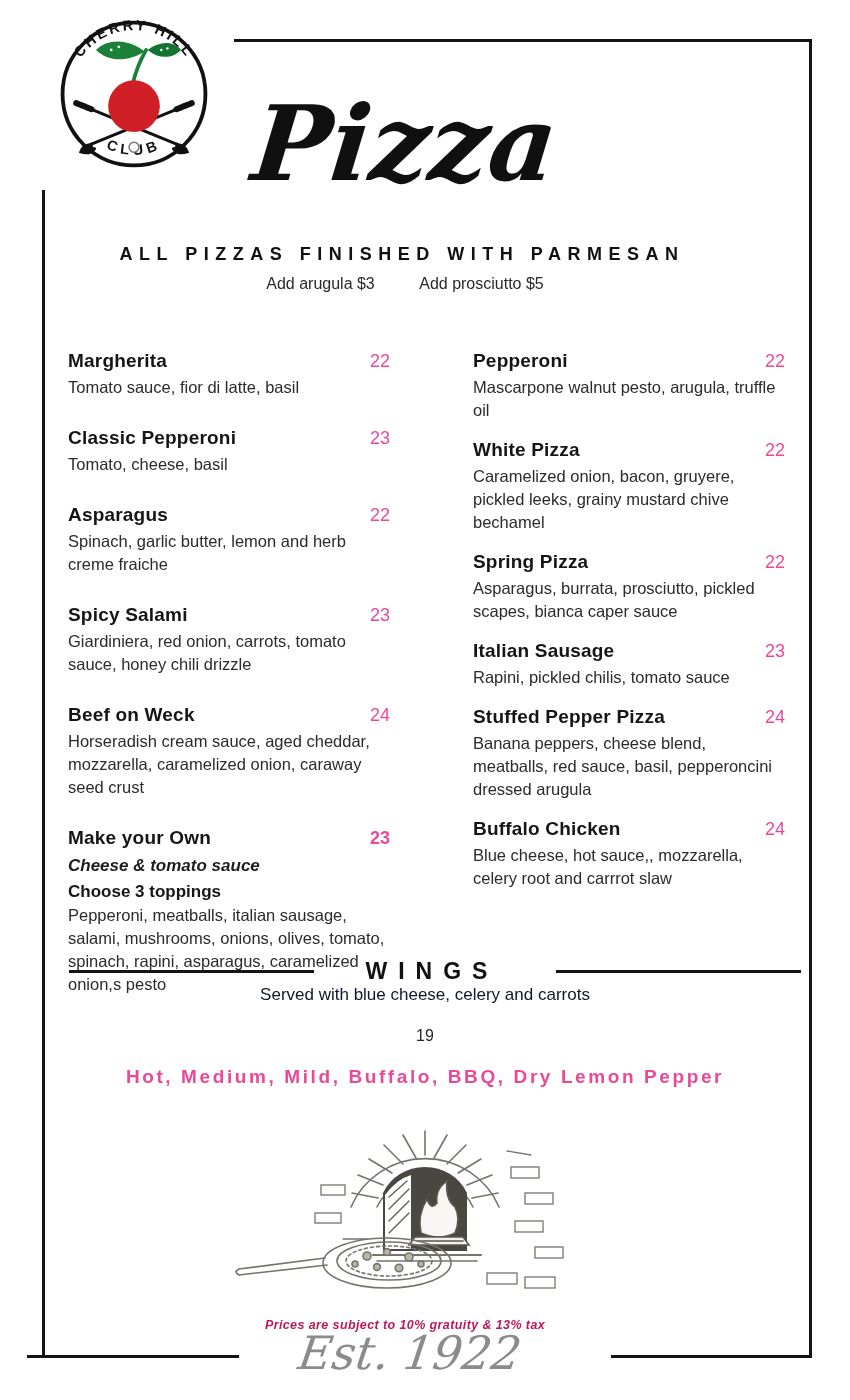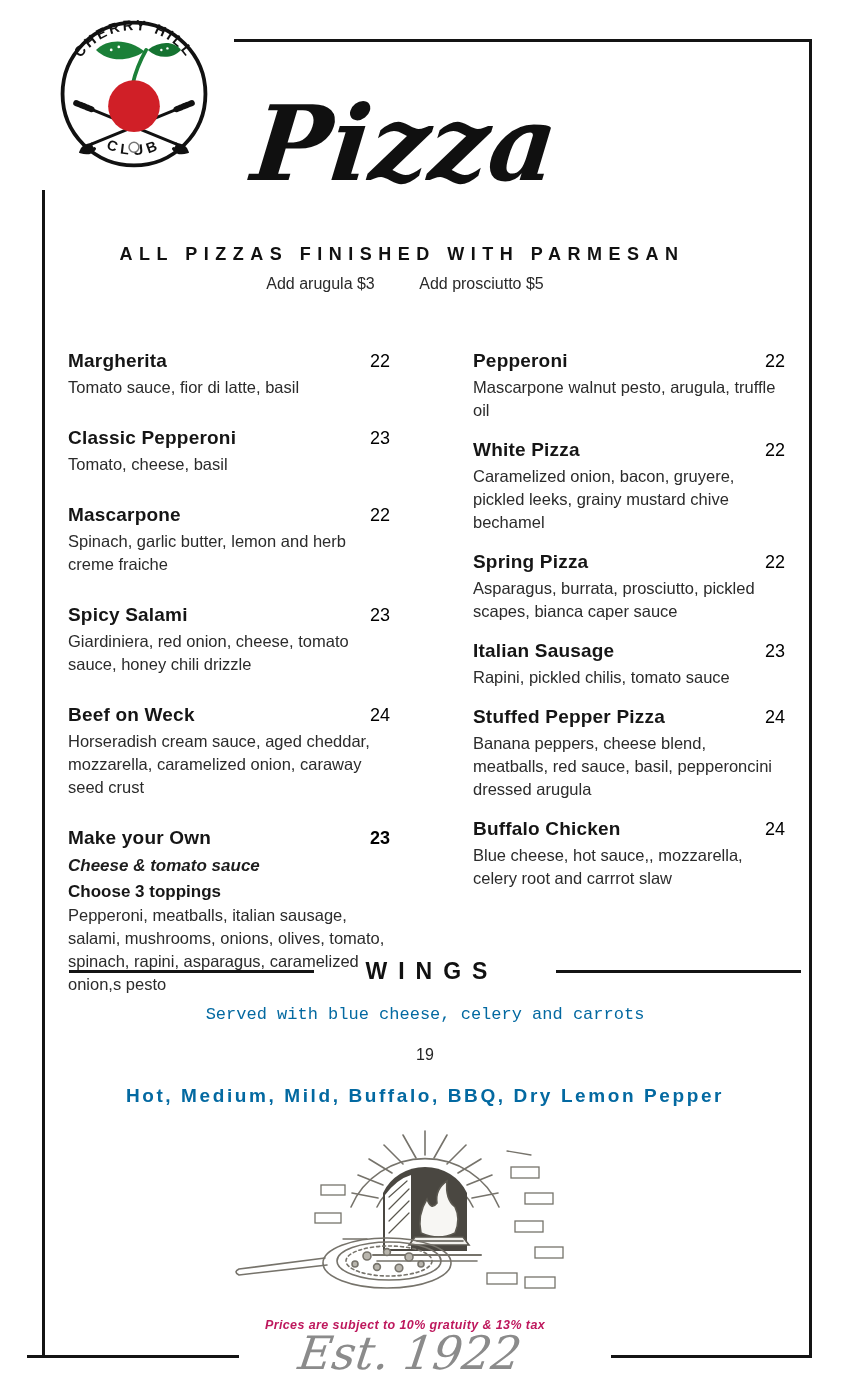--- a/index.html
+++ b/index.html
@@ -32,35 +32,35 @@
   }
   .addons span{margin:0 20px;text-align:right;}
 
   .col{position:absolute;top:326px;margin-top:20px;}
   .col-left{left:68px;width:322px;}
   .col-right{left:473px;width:312px;}
   .menu-item{margin-bottom:24px;}
   .col-right .menu-item{margin-bottom:13px;}
   .item-row{display:flex;justify-content:space-between;align-items:baseline;}
   .item-name{font-weight:bold;font-size:19px;line-height:30px;color:#151515;letter-spacing:.2px;}
-  .item-price{font-size:18px;line-height:30px;color:#000000;}
+  .item-price{font-size:18px;line-height:30px;color:#ec4899;}
   .item-price.bold-price{font-weight:bold;}
   .item-desc{font-size:16.5px;line-height:23px;color:#2b2b2b;}
   .item-sub-italic{font-style:italic;font-weight:bold;font-size:17px;line-height:26px;color:#1d1d1d;}
   .item-sub-bold{font-weight:bold;font-size:17px;line-height:25px;color:#161616;}
 
   .wings{position:absolute;top:958px;left:0;right:0;text-align:center;}
   .wings-head{display:flex;align-items:center;justify-content:center;padding-left:20px;}
   .wings-line{height:3px;background:#141414;width:245px;}
   .wings-line.left{margin-right:52px;}
   .wings-line.right{margin-left:58px;}
   .wings-title{font-weight:bold;font-size:23px;letter-spacing:11px;color:#111;}
-  .wings-sub{margin-top:20px;font-size:17px;color:#0369a1;font-family:Liberation Mono, monospace;}
+  .wings-sub{font-size:17px;color:#0f172a;}
   .wings-price{margin-top:22px;font-size:16px;color:#262626;}
-  .wings-flavors{margin-top:21px;font-weight:bold;font-size:19px;letter-spacing:2.6px;color:#0369a1;}
+  .wings-flavors{margin-top:21px;font-weight:bold;font-size:19px;letter-spacing:2.6px;color:#ec4899;}
 
   .oven{position:absolute;top:1115px;left:225px;width:410px;height:190px;}
 
   .tax-note{
     position:absolute;top:1318px;left:0;right:40px;text-align:center;
     font-style:italic;font-weight:bold;font-size:12.5px;color:#be185d;letter-spacing:.4px;
   }
   .established{
     position:absolute;top:1326px;left:0;right:30px;text-align:center;
     font-family:"DejaVu Serif",serif;font-style:italic;font-size:46px;
@@ -130,31 +130,31 @@
       </div>
       <div class="menu-item">
         <div class="item-row">
           <div class="item-name">Classic Pepperoni</div>
           <div class="item-price">23</div>
         </div>
         <div class="item-desc">Tomato, cheese, basil</div>
       </div>
       <div class="menu-item">
         <div class="item-row">
-          <div class="item-name">Mascarpone</div>
+          <div class="item-name">Asparagus</div>
           <div class="item-price">22</div>
         </div>
         <div class="item-desc">Spinach, garlic butter, lemon and herb creme fraiche</div>
       </div>
       <div class="menu-item">
         <div class="item-row">
           <div class="item-name">Spicy Salami</div>
           <div class="item-price">23</div>
         </div>
-        <div class="item-desc">Giardiniera, red onion, cheese, tomato sauce, honey chili drizzle</div>
+        <div class="item-desc">Giardiniera, red onion, carrots, tomato sauce, honey chili drizzle</div>
       </div>
       <div class="menu-item">
         <div class="item-row">
           <div class="item-name">Beef on Weck</div>
           <div class="item-price">24</div>
         </div>
         <div class="item-desc">Horseradish cream sauce, aged cheddar, mozzarella, caramelized onion, caraway seed crust</div>
       </div>
       <div class="menu-item">
         <div class="item-row">

